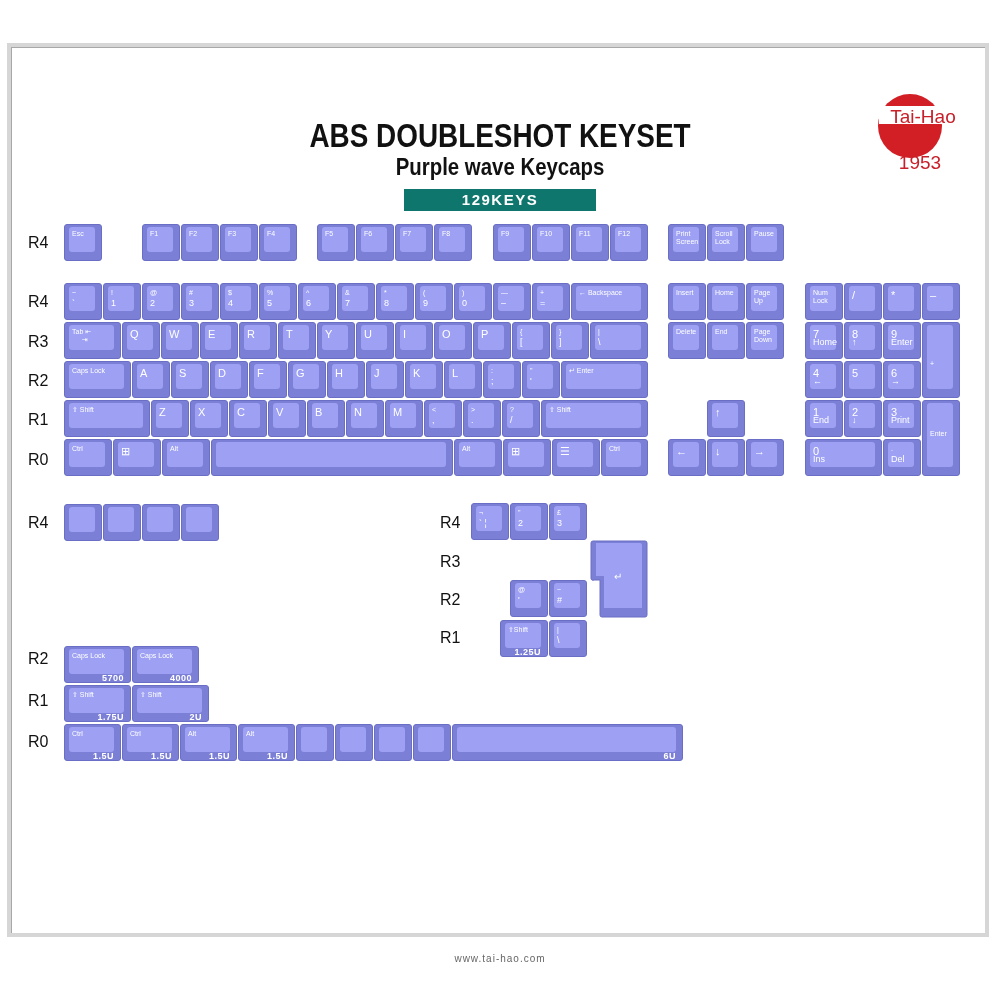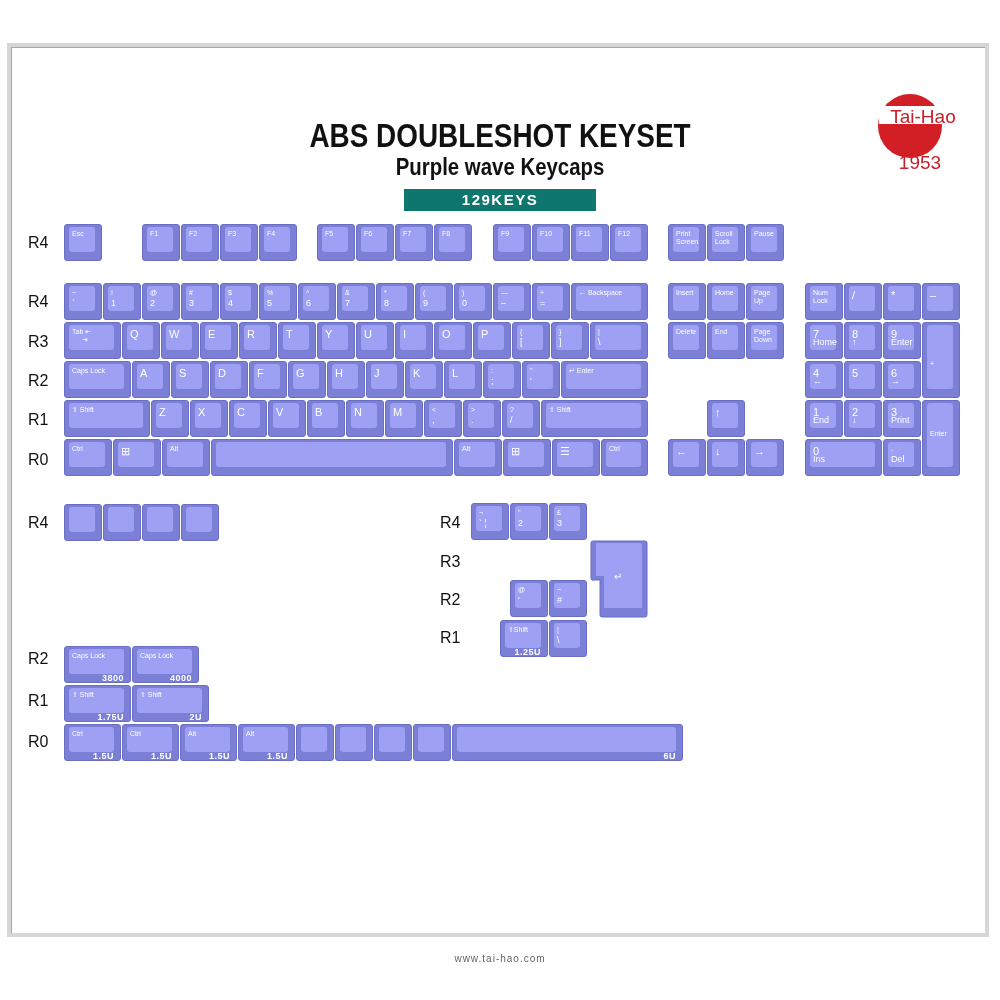--- a/index.html
+++ b/index.html
@@ -561,21 +561,21 @@
       <div class="size">1.25U</div>
     </div>
     <div class="key" style="left: 549px; top: 620px; width: 38px; height: 37px;">
       <div class="top"></div>
       <div class="lbl">|</div>
       <div class="sub">\</div>
     </div>
     <div class="key" style="left: 64px; top: 646px; width: 67px; height: 37px;">
       <div class="top"></div>
       <div class="lbl">Caps Lock</div>
-      <div class="size">3800</div>
+      <div class="size">5700</div>
     </div>
     <div class="key" style="left: 132px; top: 646px; width: 67px; height: 37px;">
       <div class="top"></div>
       <div class="lbl">Caps Lock</div>
       <div class="size">4000</div>
     </div>
     <div class="key" style="left: 64px; top: 685px; width: 67px; height: 37px;">
       <div class="top"></div>
       <div class="lbl">⇧ Shift</div>
       <div class="size">1.75U</div>

